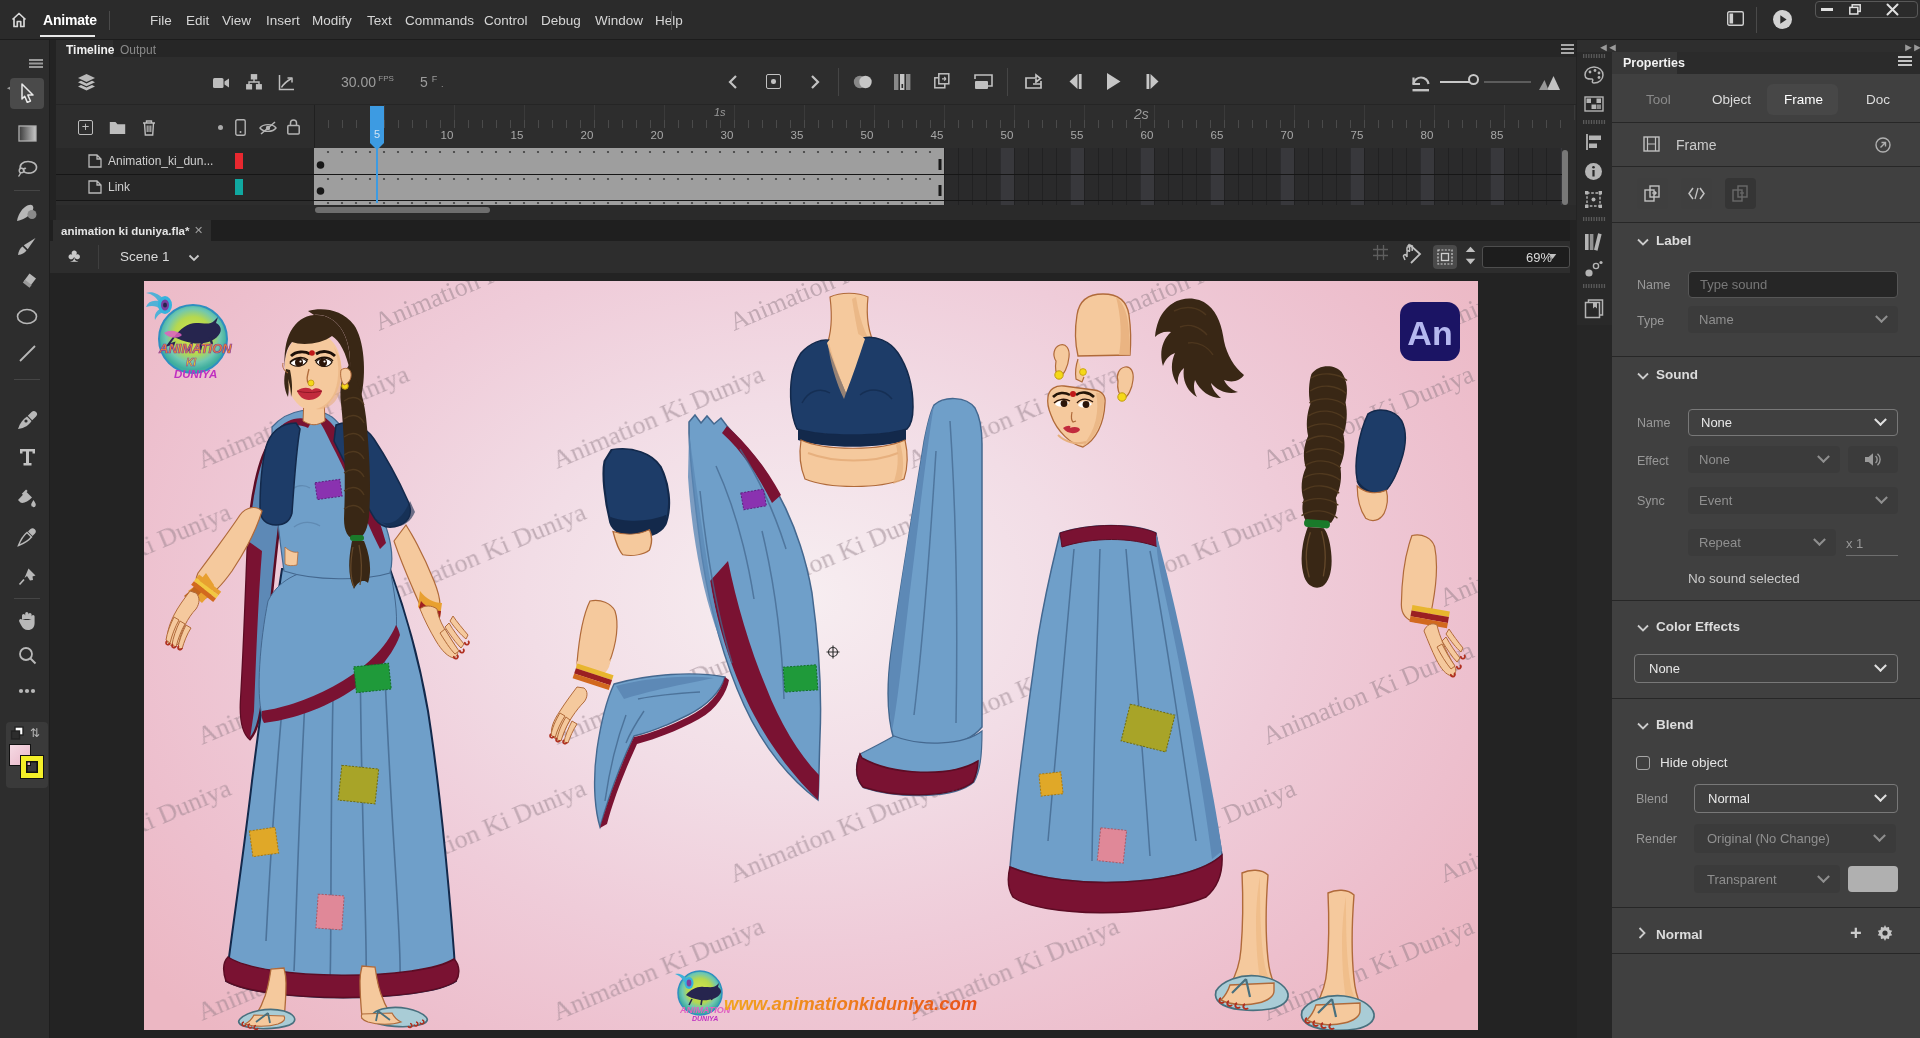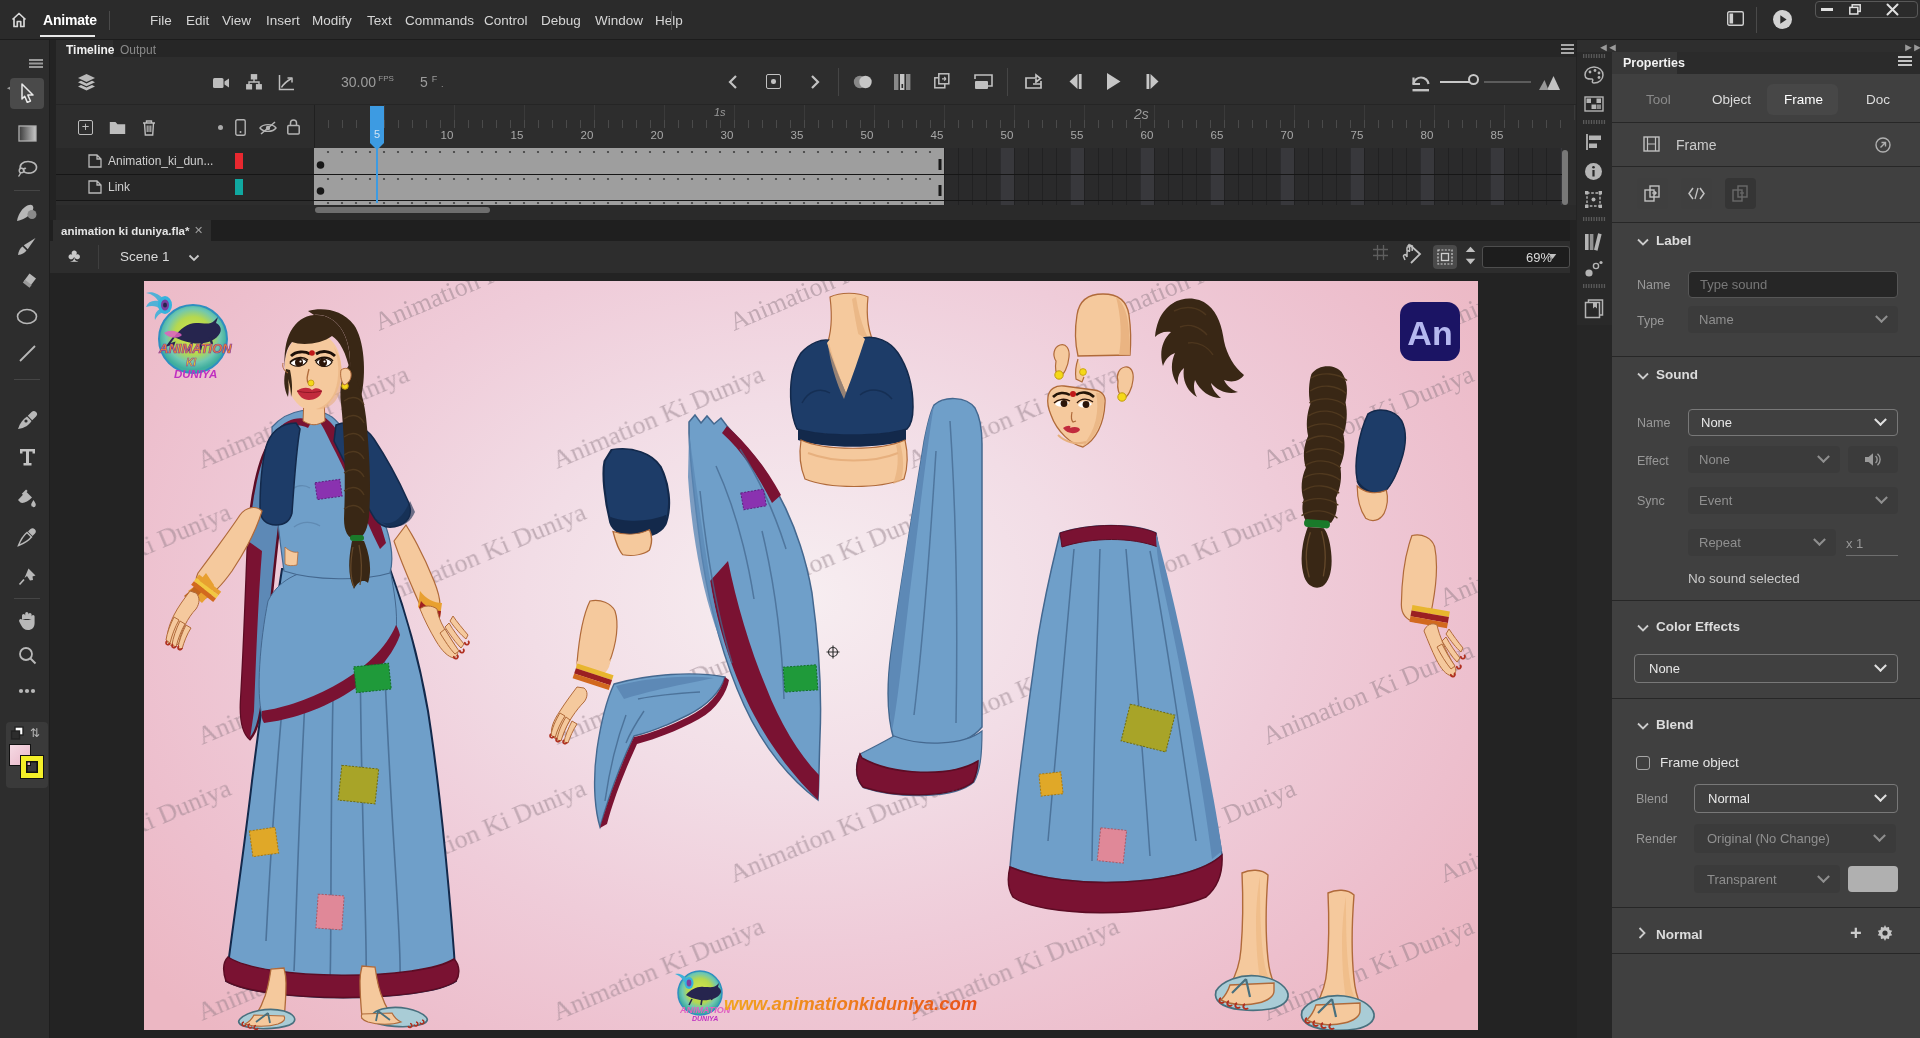--- a/index.html
+++ b/index.html
@@ -1177,21 +1177,21 @@
     <div class="inp dd-on" style="left:22px;top:602px;width:264px;height:29px;">
       <span style="margin-left:14px;">None</span>
       <span class="chev" style="color:#e0e0e0;">▼</span>
     </div>
     <div class="pdiv" style="top:646px"></div>
     <svg class="abs" style="left:25px;top:670px" width="12" height="8" viewBox="0 0 12 8">
       <path d="M1 1.5 L6 6.5 L11 1.5" fill="none" stroke="#cccccc" stroke-width="1.8"></path>
     </svg>
     <div class="phead abs" style="left:44px;top:665px;">Blend</div>
     <div class="abs" style="left:24px;top:704px;width:14px;height:14px;border:1.6px solid #a6a6a6;border-radius:3px;"></div>
-    <div class="abs" style="left:48px;top:703px;font-size:13.5px;color:#e4e4e4;">Frame object</div>
+    <div class="abs" style="left:48px;top:703px;font-size:13.5px;color:#e4e4e4;">Hide object</div>
     <div class="plabel abs" style="left:24px;top:740px;">Blend</div>
     <div class="inp dd-on" style="left:82px;top:732px;width:204px;height:29px;">
       <span style="margin-left:13px;">Normal</span>
       <span class="chev" style="color:#e0e0e0;">▼</span>
     </div>
     <div class="plabel abs" style="left:24px;top:780px;">Render</div>
     <div class="inp dd-off" style="left:82px;top:772px;width:202px;height:29px;">
       <span style="margin-left:13px;">Original (No Change)</span>
       <span class="chev">▼</span>
     </div>

